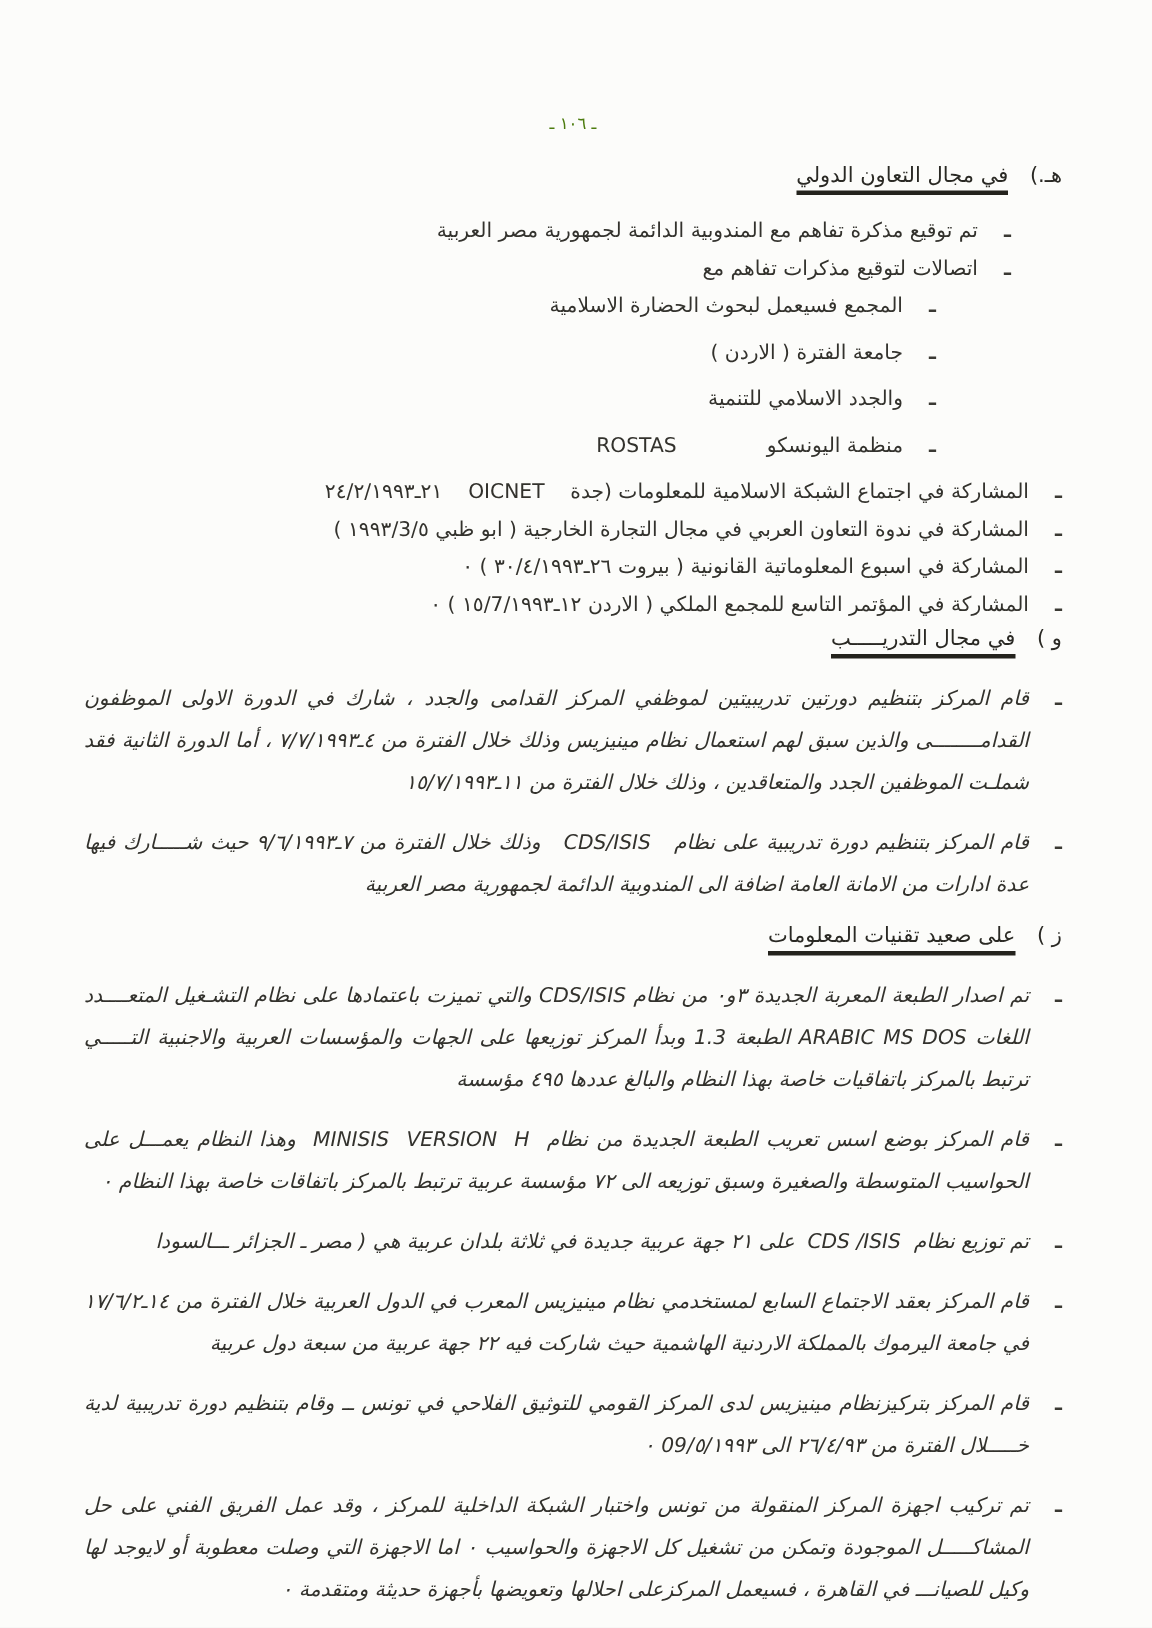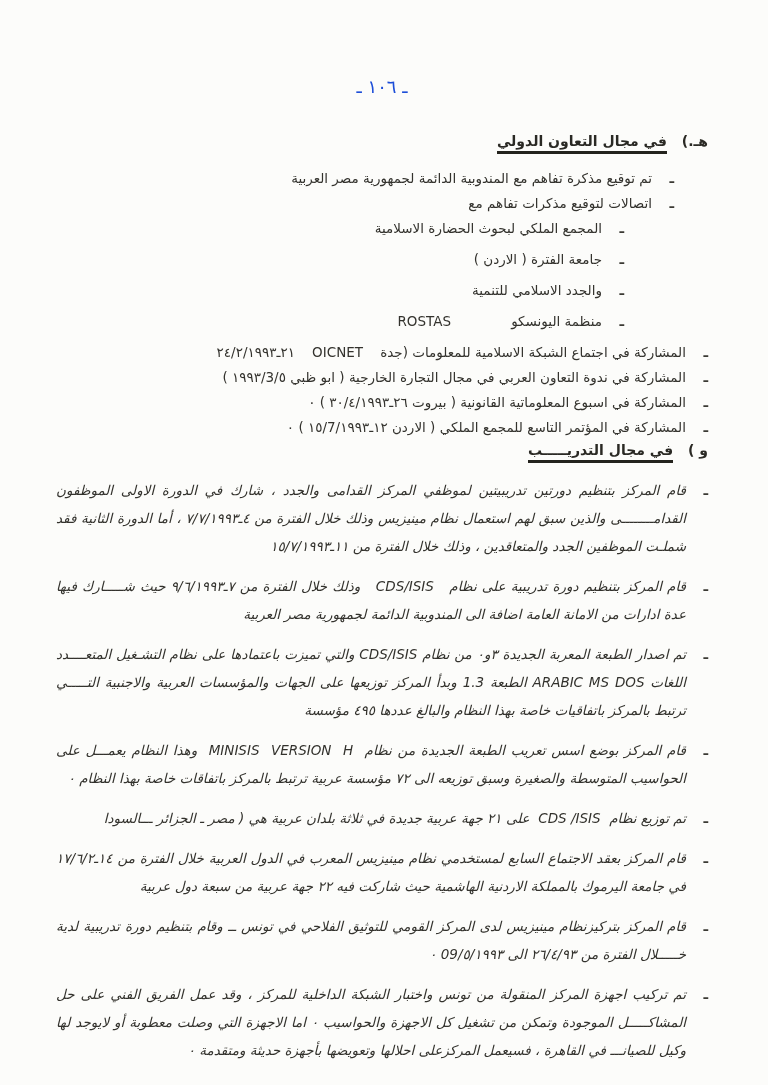--- a/index.html
+++ b/index.html
@@ -15,30 +15,30 @@
     box-sizing: border-box;
     background: #fcfcfa;
     padding: 76px 60px 0 56px;
     direction: rtl;
     overflow: hidden;
     font-family: "DejaVu Sans", sans-serif;
     color: #33322d;
   }
   .page-number {
     text-align: center;
-    font-size: 18px;
+    font-size: 11px;
     letter-spacing: 2px;
-    color: #1d4ed8;
-    margin-bottom: 36px;
+    color: #4d7c0f;
+    margin-bottom: 20px;
   }
   .sec { margin-bottom: 4px; }
   .sec + .sec { }
   .sec-head {
     margin-bottom: 13px;
-    font-weight: bold;
+    font-weight: normal;
     font-size: 14px;
     color: #2a2924;
   }
   .sec-label { margin-left: 10px; display: inline-block; }
   .sec-title {
     display: inline-block;
     border-bottom: 3px solid #24231d;
     padding-bottom: 2px;
   }
   .item { display: flex; align-items: flex-start; }
@@ -80,21 +80,21 @@
     <div class="item tight lv1">
       <span class="marker">ـ</span>
       <span class="txt">تم توقيع مذكرة تفاهم مع المندوبية الدائمة لجمهورية مصر العربية</span>
     </div>
     <div class="item tight lv1">
       <span class="marker">ـ</span>
       <span class="txt">اتصالات لتوقيع مذكرات تفاهم مع</span>
     </div>
     <div class="item tight lv2">
       <span class="marker">ـ</span>
-      <span class="txt">المجمع الملكي لبحوث الحضارة الاسلامية</span>
+      <span class="txt">المجمع فسيعمل لبحوث الحضارة الاسلامية</span>
     </div>
     <div class="item tight lv2">
       <span class="marker">ـ</span>
       <span class="txt">جامعة الفترة ( الاردن )</span>
     </div>
     <div class="item tight lv2">
       <span class="marker">ـ</span>
       <span class="txt">والجدد الاسلامي للتنمية</span>
     </div>
     <div class="item tight lv2">
@@ -129,20 +129,24 @@
       <span class="marker">ـ</span>
       <span class="txt">قام المركز بتنظيم دورتين تدريبيتين لموظفي المركز القدامى والجدد ،  شارك في الدورة الاولى الموظفون القدامــــــــى والذين سبق لهم استعمال نظام مينيزيس وذلك خلال الفترة من ٤ـ٧/٧/١٩٩٣ ،  أما الدورة الثانية فقد شملـت الموظفين الجدد والمتعاقدين ،  وذلك خلال الفترة من ١١ـ١٥/٧/١٩٩٣</span>
     </div>
     <div class="item para lv0">
       <span class="marker">ـ</span>
       <span class="txt">قام المركز بتنظيم دورة تدريبية على نظام&nbsp;&nbsp;&nbsp;CDS/ISIS&nbsp;&nbsp;&nbsp;وذلك خلال الفترة من ٧ـ٩/٦/١٩٩٣ حيث شـــــارك فيها عدة ادارات من الامانة العامة اضافة الى المندوبية الدائمة لجمهورية مصر العربية</span>
     </div>
   </section>
 
   <section class="sec">
+    <div class="sec-head">
+      <span class="sec-label">ز )</span>
+      <span class="sec-title">على صعيد تقنيات المعلومات</span>
+    </div>
 
     <div class="item para lv0">
       <span class="marker">ـ</span>
       <span class="txt">تم اصدار الطبعة المعربة الجديدة ٣و٠ من نظام CDS/ISIS والتي تميزت باعتمادها على نظام التشـغيل المتعــــدد اللغات ARABIC MS DOS الطبعة 1.3 وبدأ المركز توزيعها على الجهات والمؤسسات العربية والاجنبية التـــــي ترتبط بالمركز باتفاقيات خاصة بهذا النظام والبالغ عددها ٤٩٥ مؤسسة</span>
     </div>
     <div class="item para lv0">
       <span class="marker">ـ</span>
       <span class="txt">قام المركز بوضع اسس تعريب الطبعة الجديدة من نظام&nbsp;&nbsp;MINISIS&nbsp;&nbsp;VERSION&nbsp;&nbsp;H&nbsp;&nbsp;وهذا النظام يعمـــل على الحواسيب المتوسطة والصغيرة وسبق توزيعه الى ٧٢ مؤسسة عربية ترتبط بالمركز باتفاقات خاصة بهذا النظام ٠</span>
     </div>
     <div class="item para lv0">

